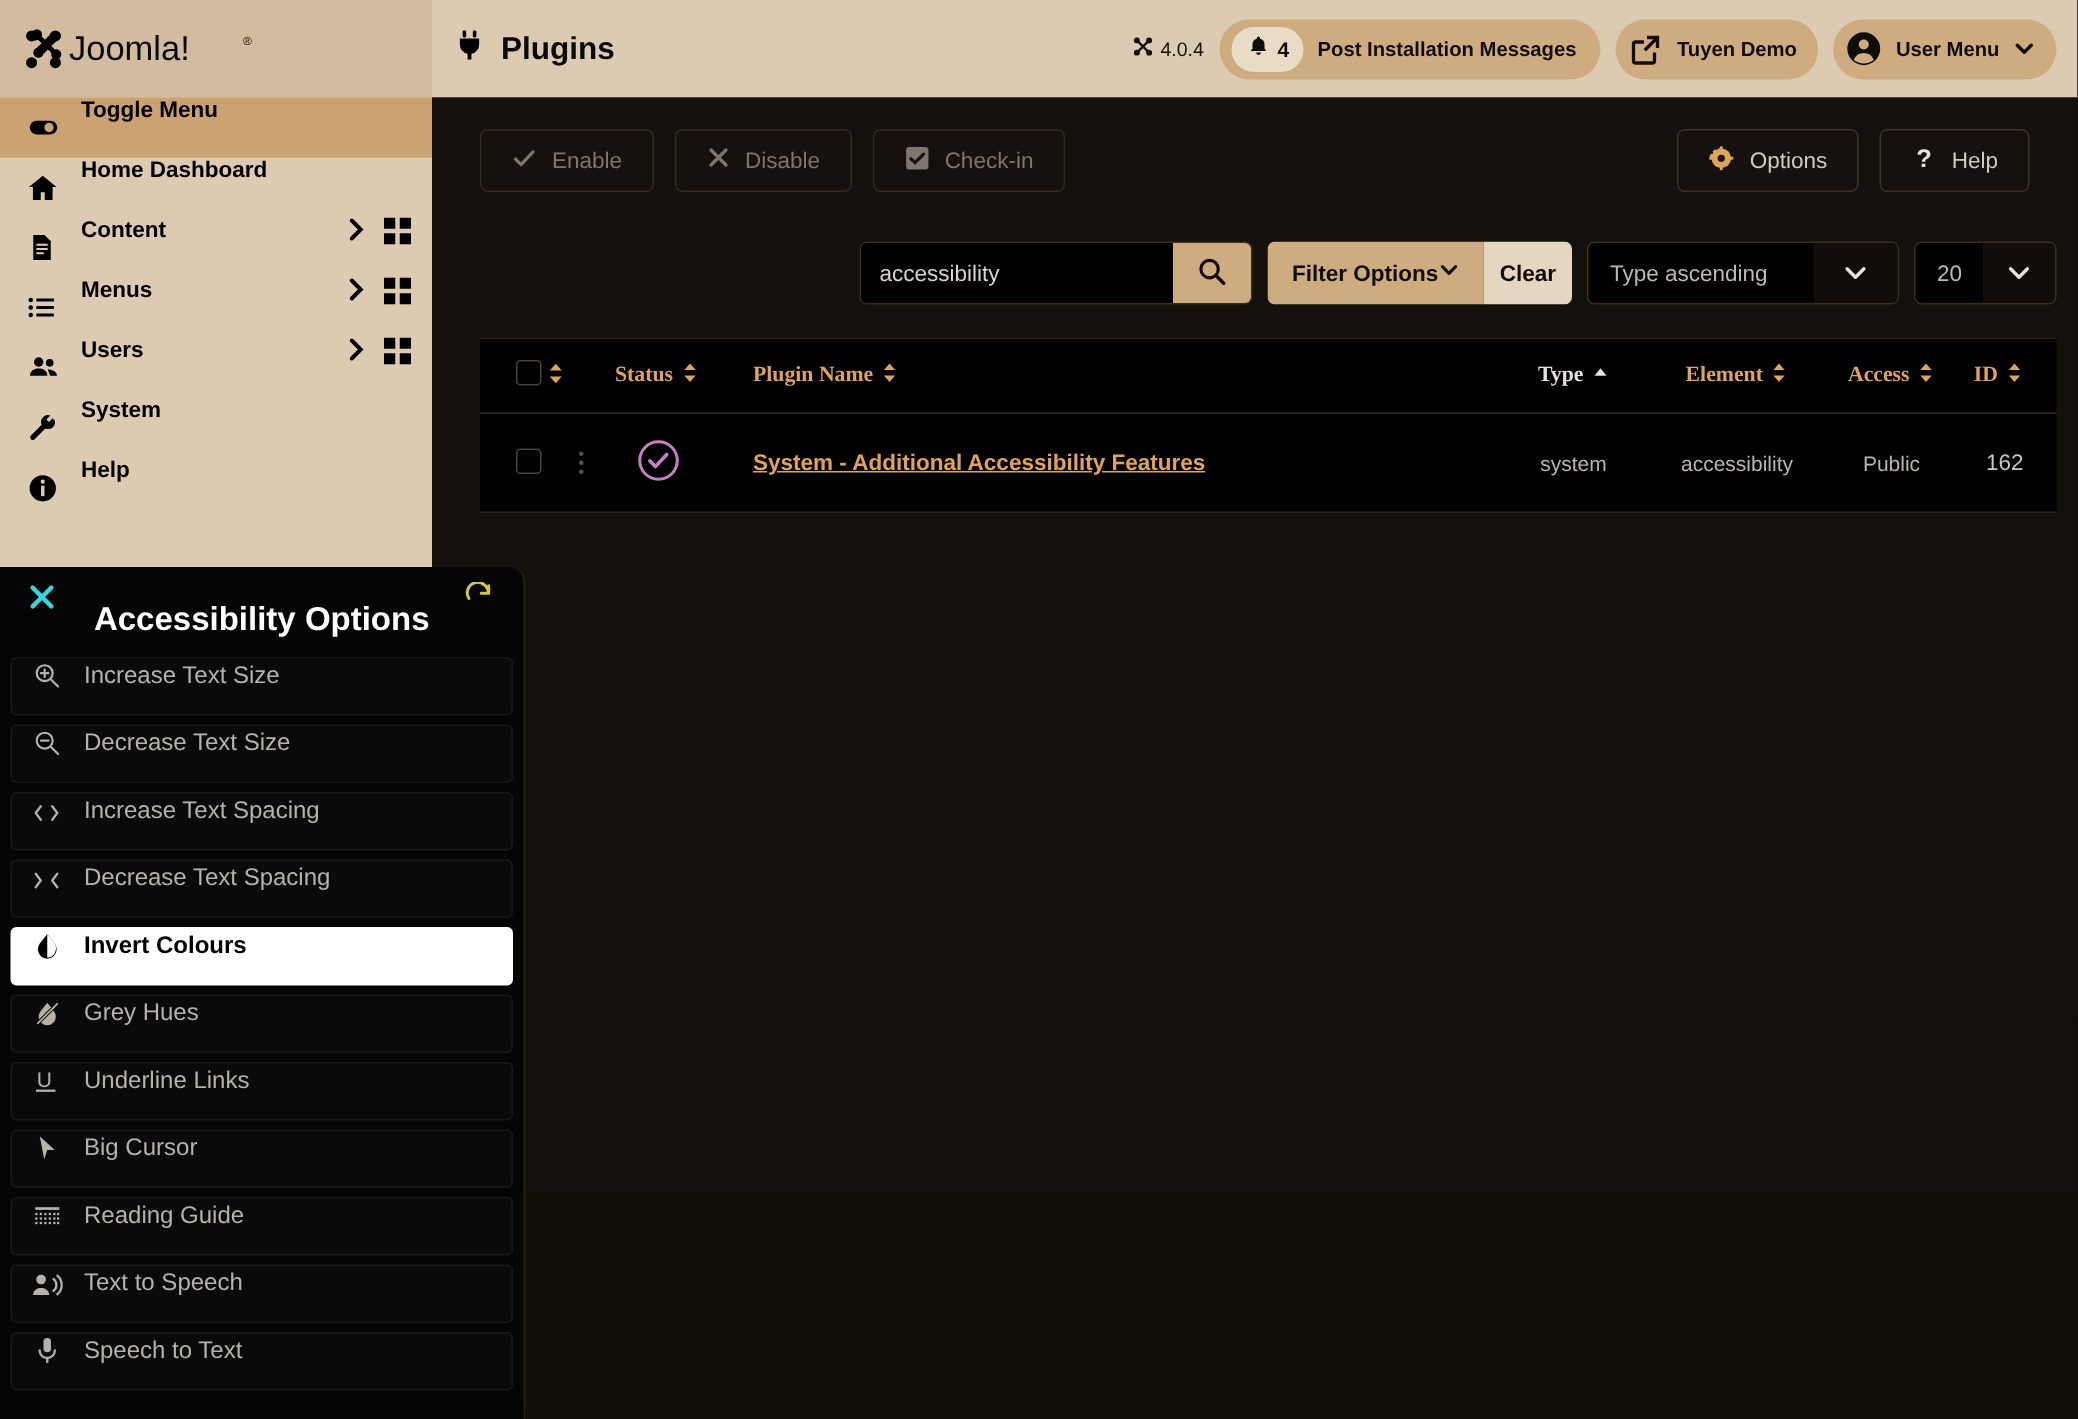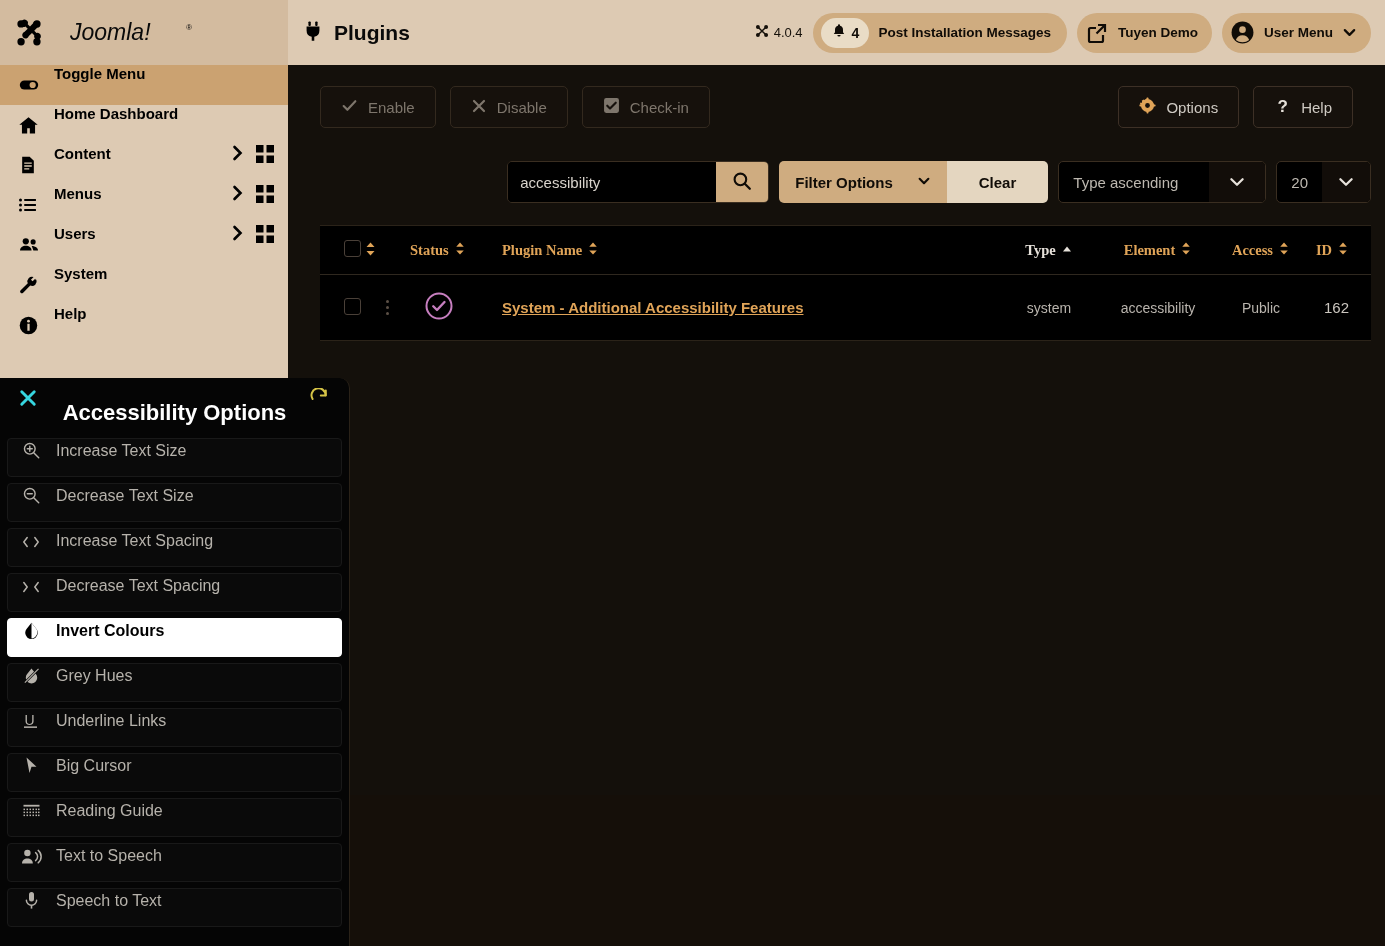--- a/index.html
+++ b/index.html
@@ -14,21 +14,21 @@
   
   .sidebar {
     position: absolute; left: 0; top: 0; width: 288px; height: 946px;
     background: #ddcab3;
   }
   .brand {
     height: 65px; display: flex; align-items: center; padding-left: 12px;
     background: #d3bb9f;
   }
   .brand-logo { width: 34px; height: 34px; flex: none; }
-  .brand-text { margin-left: 24px; display: block; font-style: italic; }
+  .brand-text { margin-left: 0; display: block; }
   .brand-text svg { display: block; }
 
   .nav-item {
     display: flex; height: 40px;
     padding: 0 14px 0 18px; color: #000; font-size: 15px; font-weight: 600;
   }
   .nav-item.toggle { background: #cba271; height: 40px; }
   .nav-icon { width: 24px; flex: none; display: flex; align-items: center; }
   .nav-icon svg { display: block; }
   .nav-label { margin-left: 12px; flex: 1; white-space: nowrap; }
@@ -85,26 +85,26 @@
     width: 208px; background: #000; border: 0; outline: none;
     color: #d8d3cc; font-size: 15px; padding: 0 12px;
     font-family: "Liberation Sans", sans-serif;
   }
   .search-btn {
     width: 52px; background: #cfac80; border: 0; display: flex;
     align-items: center; justify-content: center; cursor: pointer;
   }
   .filter-group { display: flex; height: 42px; border-radius: 5px; overflow: hidden; }
   .filter-opts {
-    display: flex; align-items: center; gap: 24px; background: #cfac80;
+    display: flex; align-items: center; gap: 0; background: #cfac80;
     color: #100c07; font-size: 15px; font-weight: 600; padding: 0 16px;
   }
   .clear-btn {
     display: flex; align-items: center; background: #e4d6c0; color: #100c07;
-    font-size: 15px; font-weight: 600; padding: 0 32px;
+    font-size: 15px; font-weight: 600; padding: 0 11px;
   }
   .select-group {
     display: flex; height: 42px; border: 1px solid #3a2e21; border-radius: 5px;
     background: #000; overflow: hidden; align-items: center;
   }
   .select-val { color: #bdb8b0; font-size: 15px; padding: 0 14px; white-space: nowrap; }
   .select-val.w-sort { width: 150px; }
   .select-caret {
     width: 56px; height: 100%; display: flex; align-items: center; justify-content: center;
     background: #120d09;

